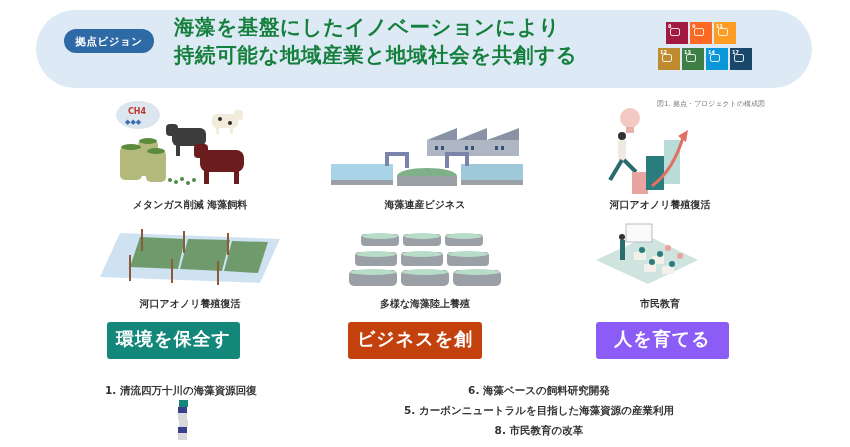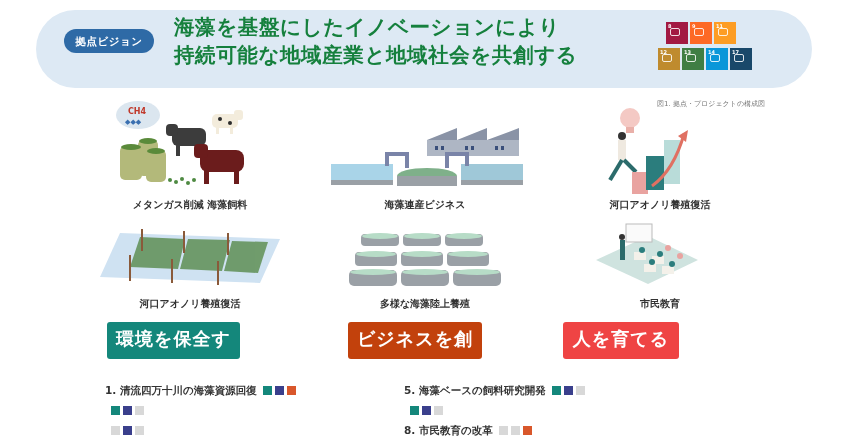--- a/index.html
+++ b/index.html
@@ -18,21 +18,21 @@
   .sdg i { position:absolute; left:4px; top:6px; width:8px; height:6px; border:1px solid rgba(255,255,255,0.85); border-radius:2px; }
   .fig-caption { position:absolute; left:657px; top:99px; font-size:7px; color:#777; }
 
   .col-label { position:absolute; font-size:10px; font-weight:bold; color:#333; text-align:center; }
   .illus { position:absolute; }
 
   .pillar { position:absolute; top:322px; height:37px; border-radius:3px; color:#fff;
             font-size:18px; font-weight:bold; text-align:center; line-height:37px; letter-spacing:1px;font-family:Liberation Mono, monospace; }
 
   .list { position:absolute; font-size:10.5px; font-weight:bold; color:#333; }
-  .list-item { height:20px; line-height:20px; white-space:nowrap; display:flex; align-items:center; }
+  .list-item { height:20px; line-height:20px; white-space:nowrap; display:flex; align-items:center;flex-direction:column; }
   .sq { display:inline-block; width:9px; height:9px; margin-left:3px; }
   .sq.first { margin-left:6px; }
 </style>
 </head>
 <body>
 
 <div class="banner"></div>
 <div class="vision-pill">拠点ビジョン</div>
 <div class="headline">
   <div>海藻を基盤にしたイノベーションにより</div>
@@ -217,21 +217,21 @@
     </g>
   <g fill="#e9a3a0">
       <circle cx="76" cy="26" r="3"></circle>
       <circle cx="88" cy="34" r="3"></circle>
     </g>
 </svg>
 <div class="col-label" style="left:565px;top:297px;width:190px">市民教育</div>
 
 <div class="pillar" style="left:107px;width:133px;background:#14877b">環境を保全する</div>
 <div class="pillar" style="left:348px;width:134px;background:#c2410c">ビジネスを創る</div>
-<div class="pillar" style="left:563px;width:116px;background:#ef4444">人を育てる</div>
+<div class="pillar" style="left:596px;width:133px;background:#8b5cf6">人を育てる</div>
 
 <div class="list" style="left:105px;top:380px" id="list-left">
     <div class="list-item">
       <span>1. 清流四万十川の海藻資源回復</span>
       <span class="sq first" style="background: rgb(20, 135, 123);"></span>
       <span class="sq" style="background: rgb(58, 63, 140);"></span>
       <span class="sq" style="background: rgb(217, 87, 43);"></span>
     </div>
     <div class="list-item">
       <span class="sq first" style="background: rgb(20, 135, 123);"></span>
@@ -239,26 +239,27 @@
       <span class="sq" style="background: rgb(216, 216, 216);"></span>
     </div>
     <div class="list-item">
       <span class="sq first" style="background: rgb(216, 216, 216);"></span>
       <span class="sq" style="background: rgb(58, 63, 140);"></span>
       <span class="sq" style="background: rgb(216, 216, 216);"></span>
     </div>
   </div>
 <div class="list" style="left:404px;top:380px" id="list-right">
     <div class="list-item">
-      <span>5. 海藻ベースの飼料研究開発</span>
-      <span class="sq first" style="background: rgb(20, 135, 123);"></span>
-      <span class="sq" style="background: rgb(58, 63, 140);"></span>
-      <span class="sq" style="background: rgb(216, 216, 216);"></span>
-    </div>
-    <div class="list-item">
+      <span>6. 海藻ベースの飼料研究開発</span>
+      <span class="sq first" style="background: rgb(20, 135, 123);"></span>
+      <span class="sq" style="background: rgb(58, 63, 140);"></span>
+      <span class="sq" style="background: rgb(216, 216, 216);"></span>
+    </div>
+    <div class="list-item">
+      <span>5. カーボンニュートラルを目指した海藻資源の産業利用</span>
       <span class="sq first" style="background: rgb(20, 135, 123);"></span>
       <span class="sq" style="background: rgb(58, 63, 140);"></span>
       <span class="sq" style="background: rgb(216, 216, 216);"></span>
     </div>
     <div class="list-item">
       <span>8. 市民教育の改革</span>
       <span class="sq first" style="background: rgb(216, 216, 216);"></span>
       <span class="sq" style="background: rgb(216, 216, 216);"></span>
       <span class="sq" style="background: rgb(217, 87, 43);"></span>
     </div>

